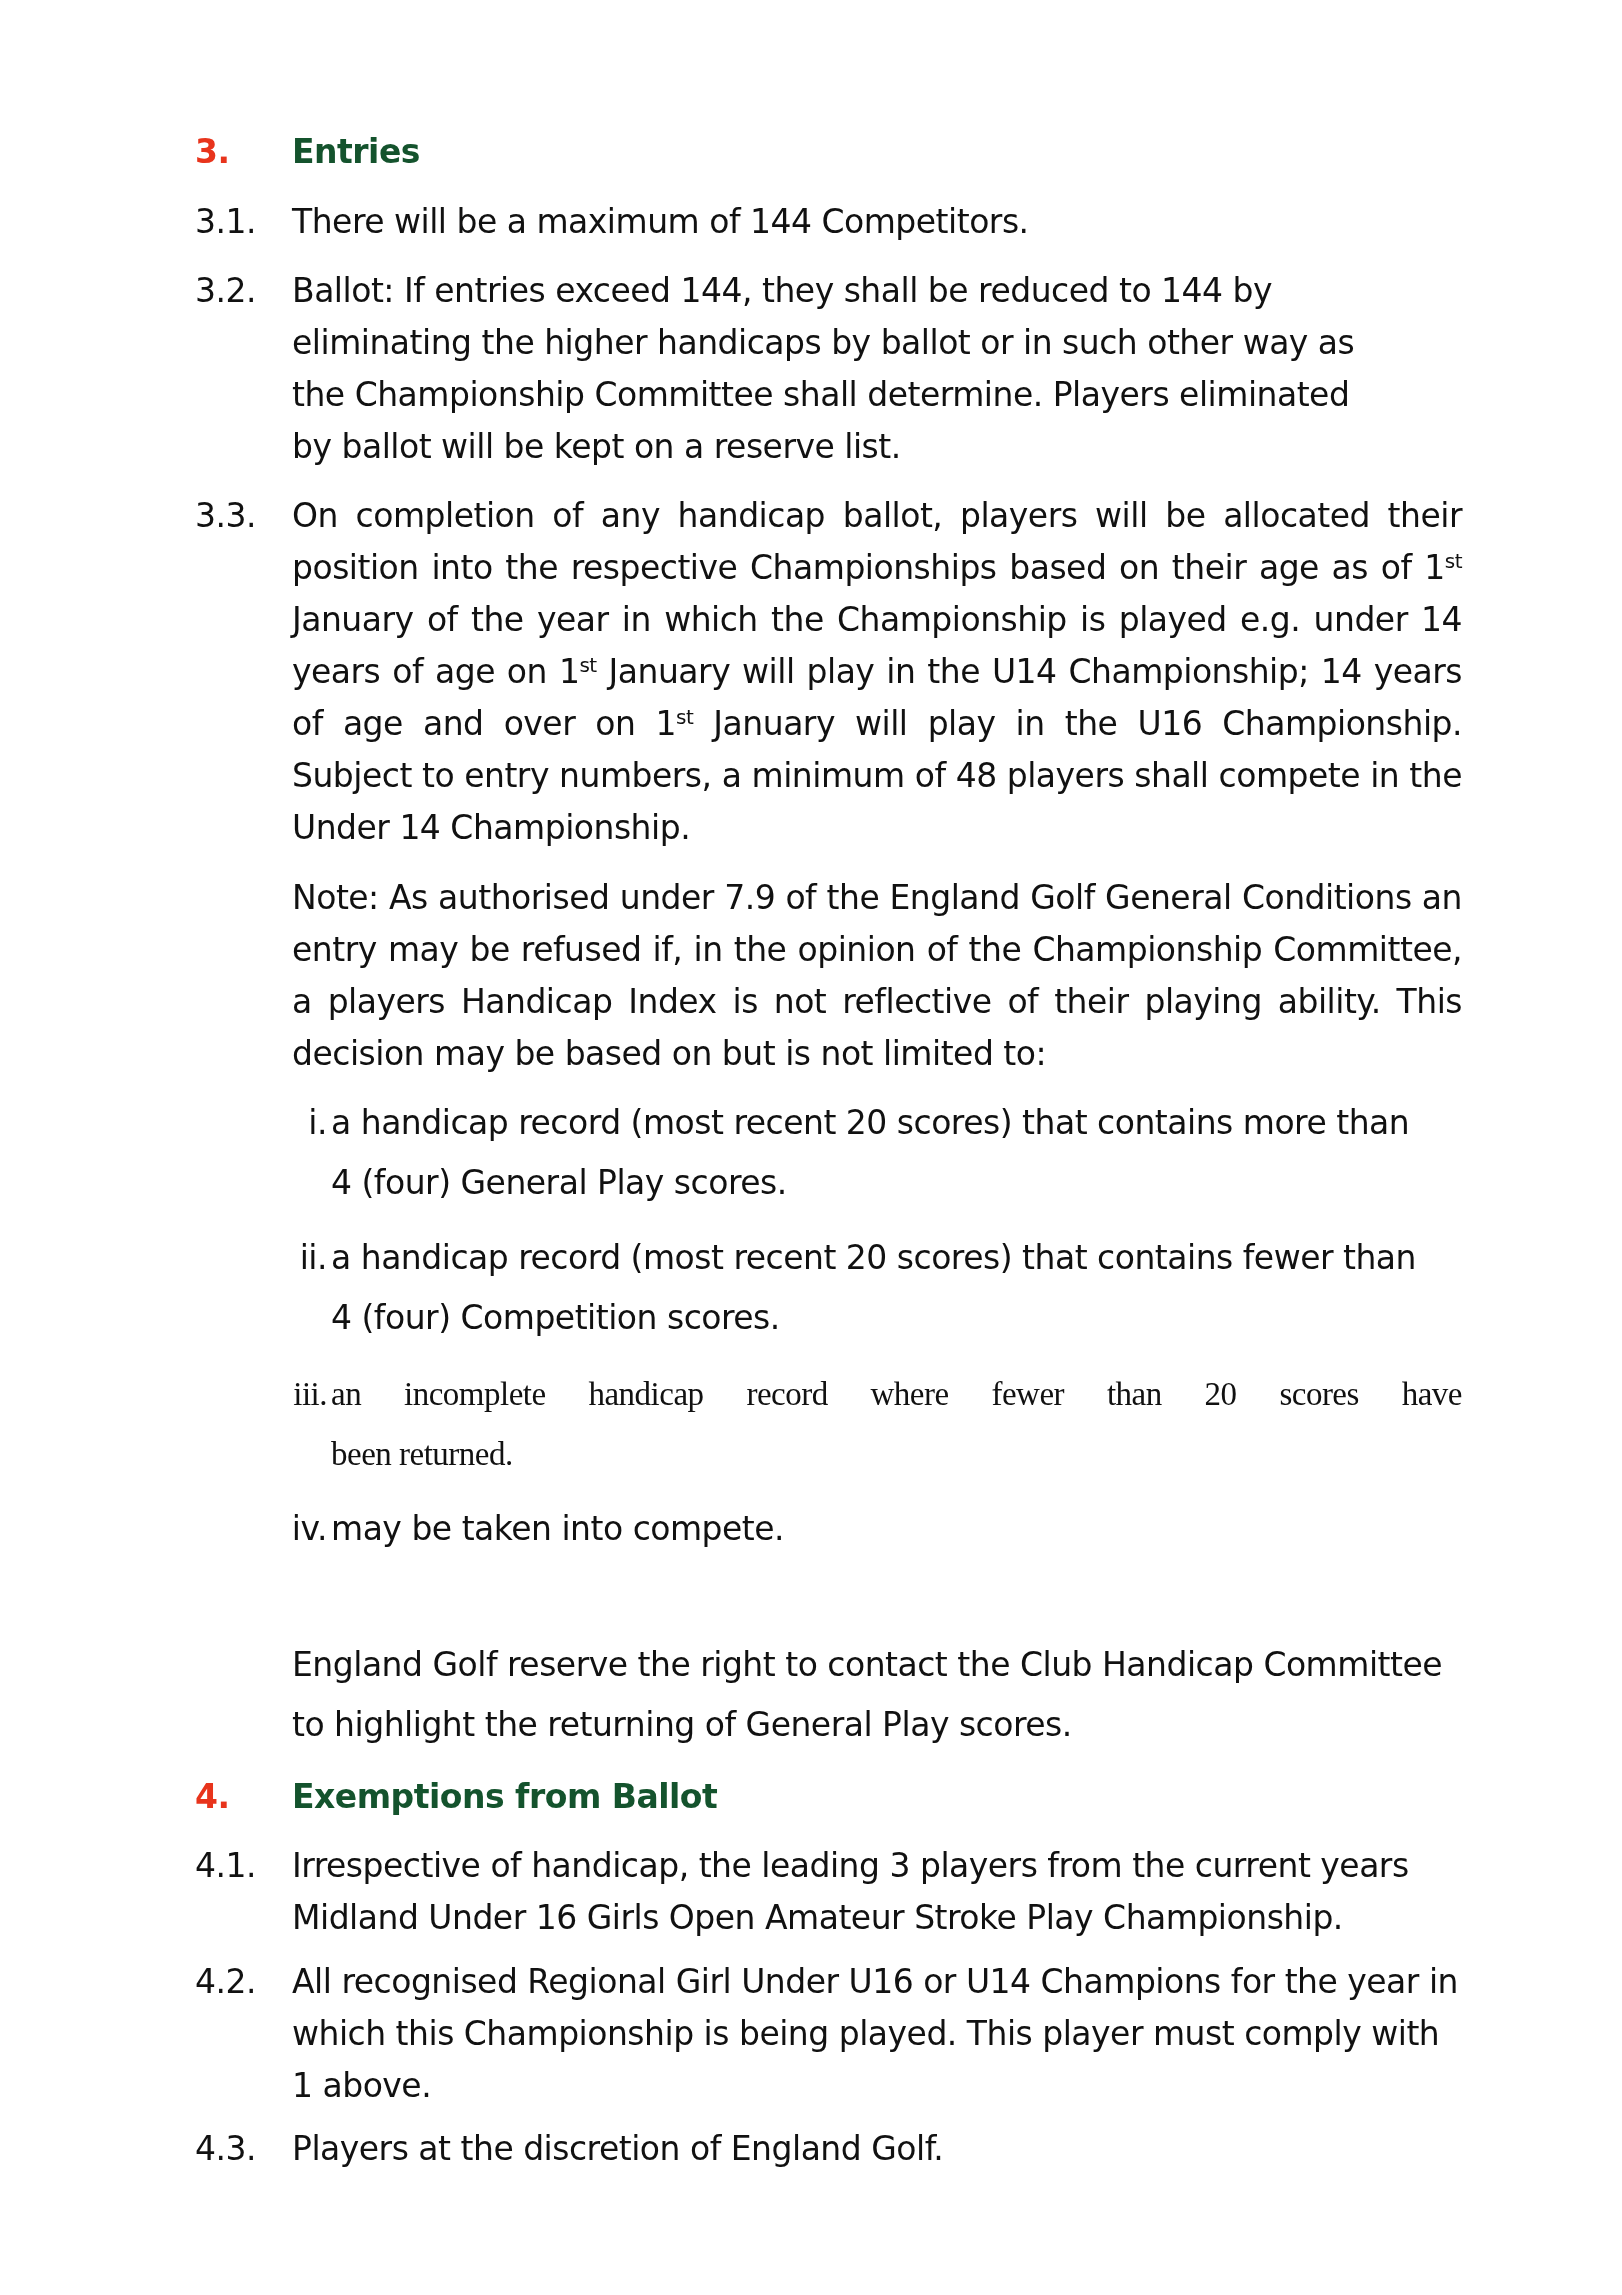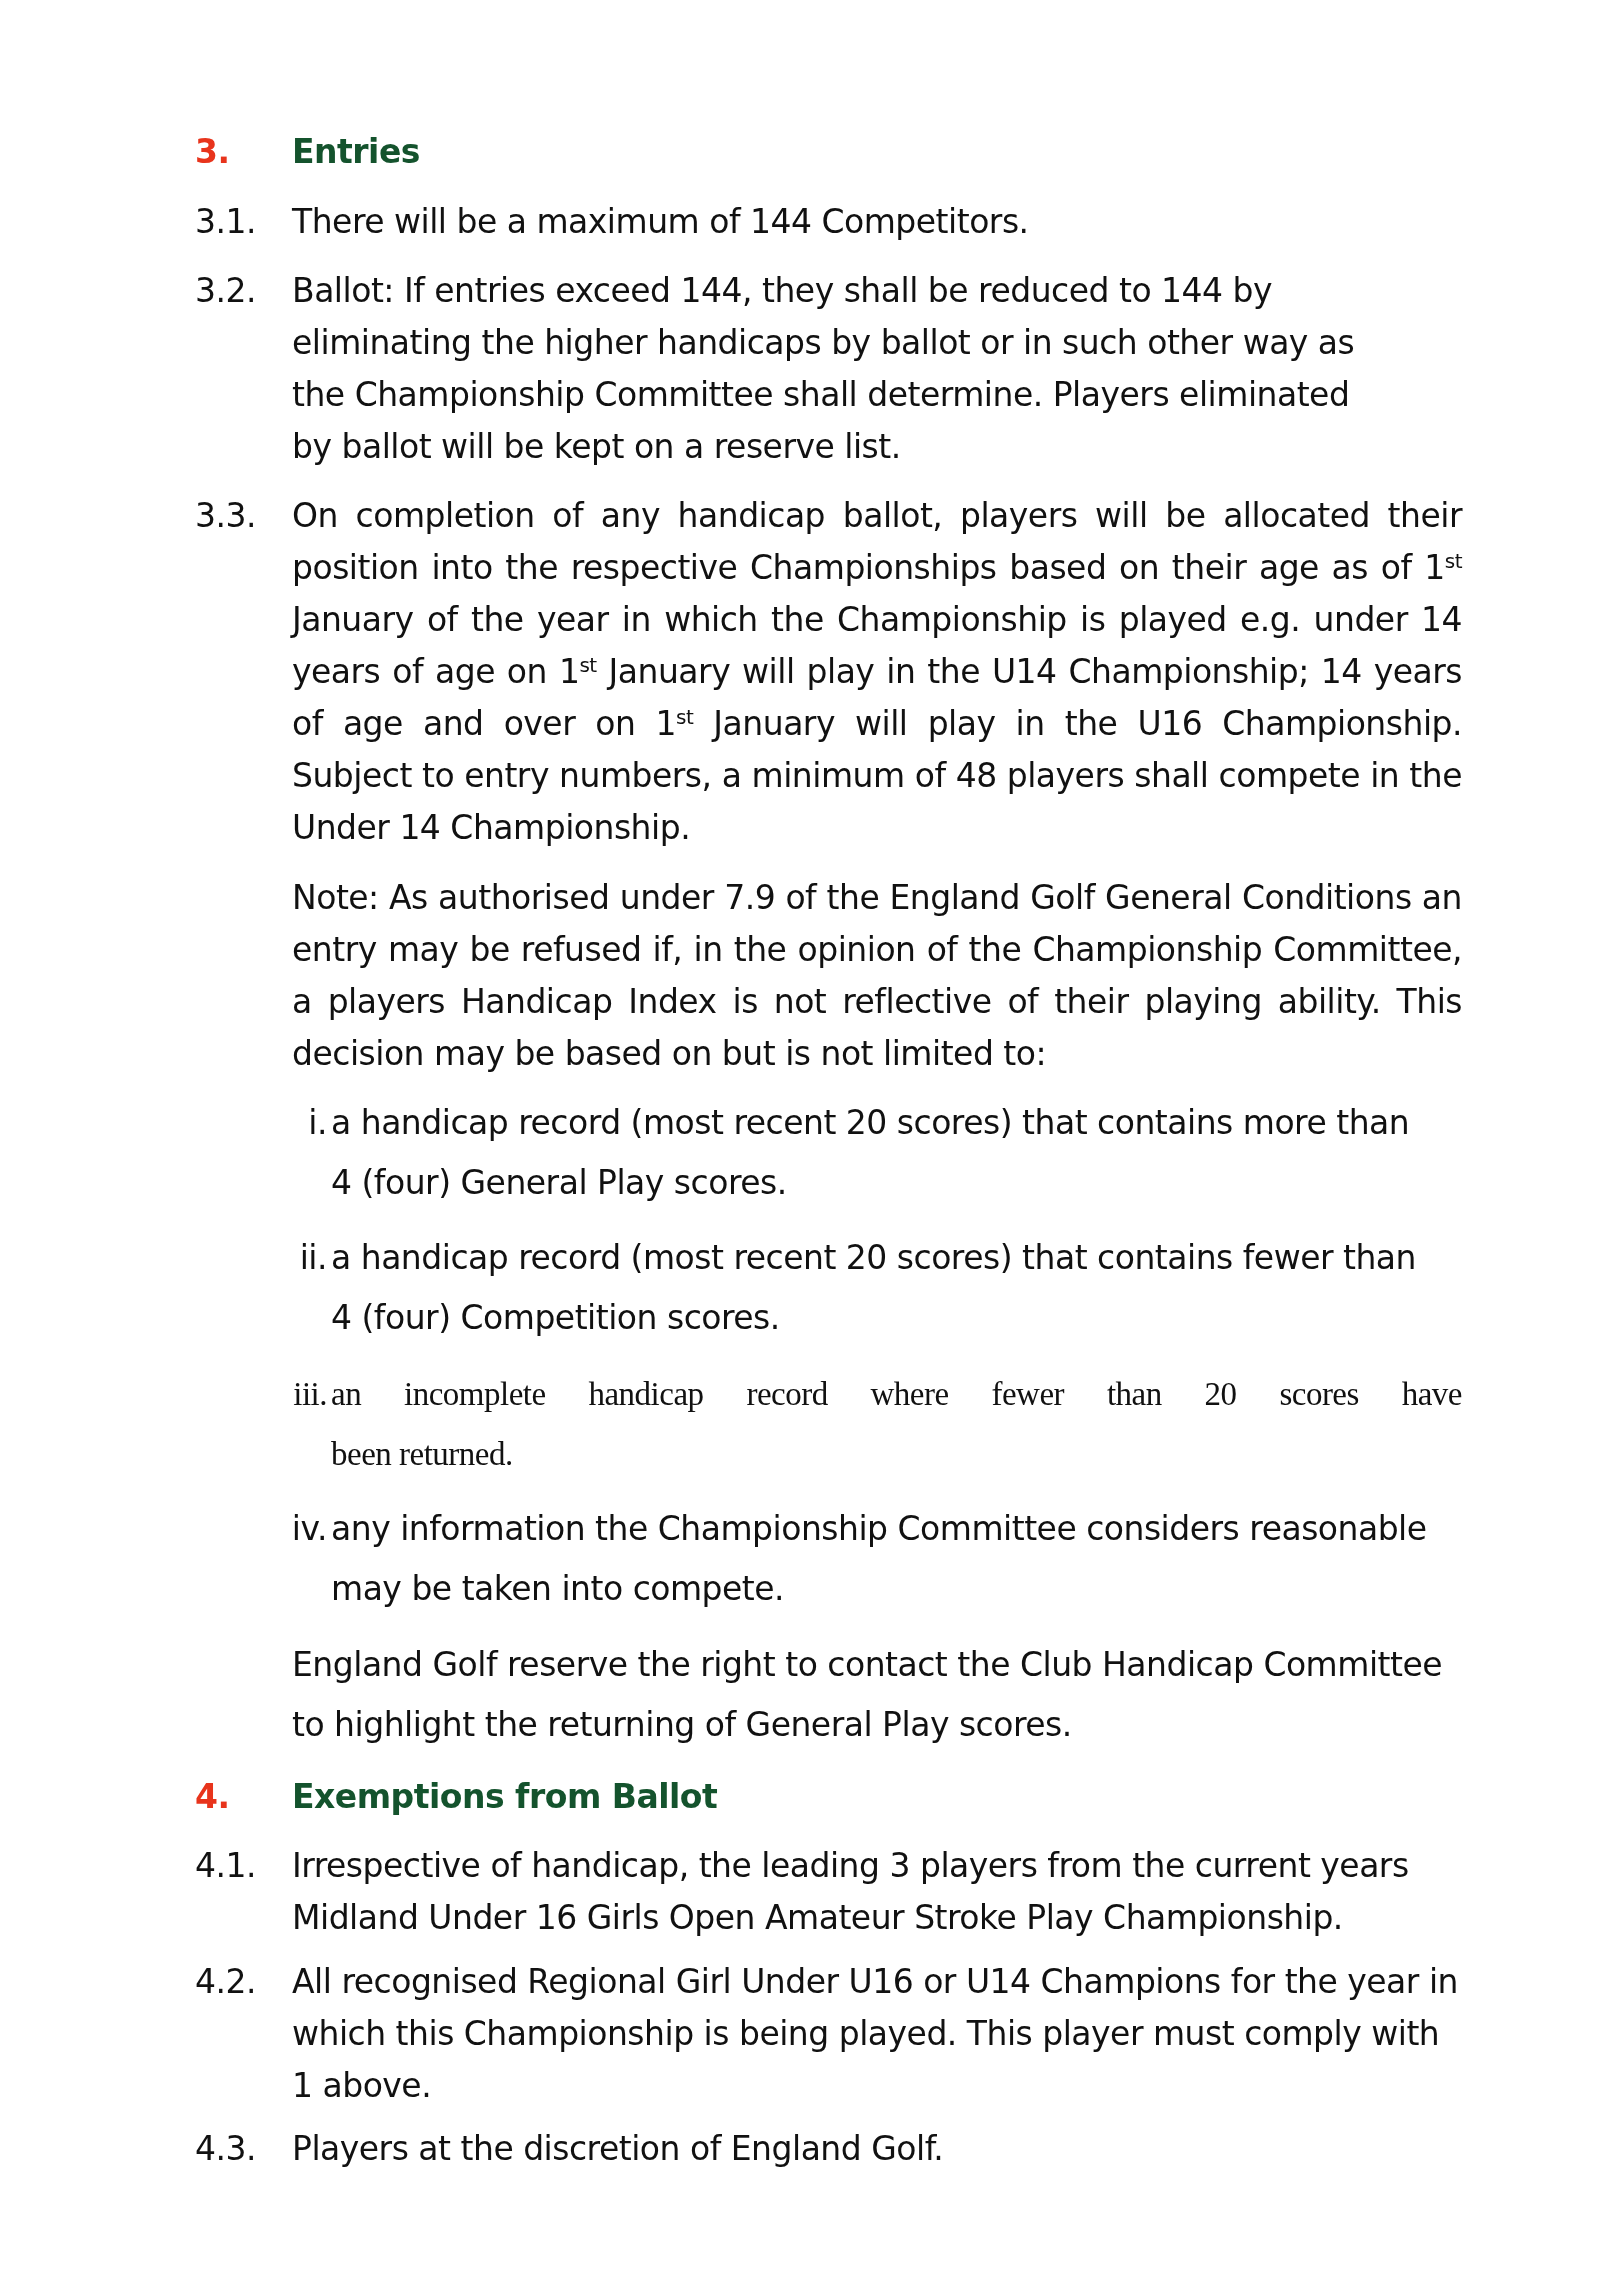--- a/index.html
+++ b/index.html
@@ -59,21 +59,20 @@
     <div class="txt2">a handicap record (most recent 20 scores) that contains fewer than</div>
     <div class="txt2">4 (four) Competition scores.</div>
   </div>
   <div class="sub" style="top:1364px;font-family:Liberation Serif, serif;">
     <span class="rn">iii.</span>
     <div class="txt2 just" style="text-align-last: justify;">an incomplete handicap record where fewer than 20 scores have</div>
     <div class="txt2">been returned.</div>
   </div>
   <div class="sub" style="top:1499px;">
     <span class="rn">iv.</span>
-    <div class="txt2">any information the Championship Committee considers reasonable</div>
     <div class="txt2">may be taken into compete.</div>
   </div>
 
   <div class="row" style="top:1635px; line-height:60px;">
     <div class="txt">England Golf reserve the right to contact the Club Handicap Committee to highlight the returning of General Play scores.</div>
   </div>
 
   <div class="row heading" style="top:1771px;">
     <span class="num">4.</span>
     <div class="txt">Exemptions from Ballot</div>

